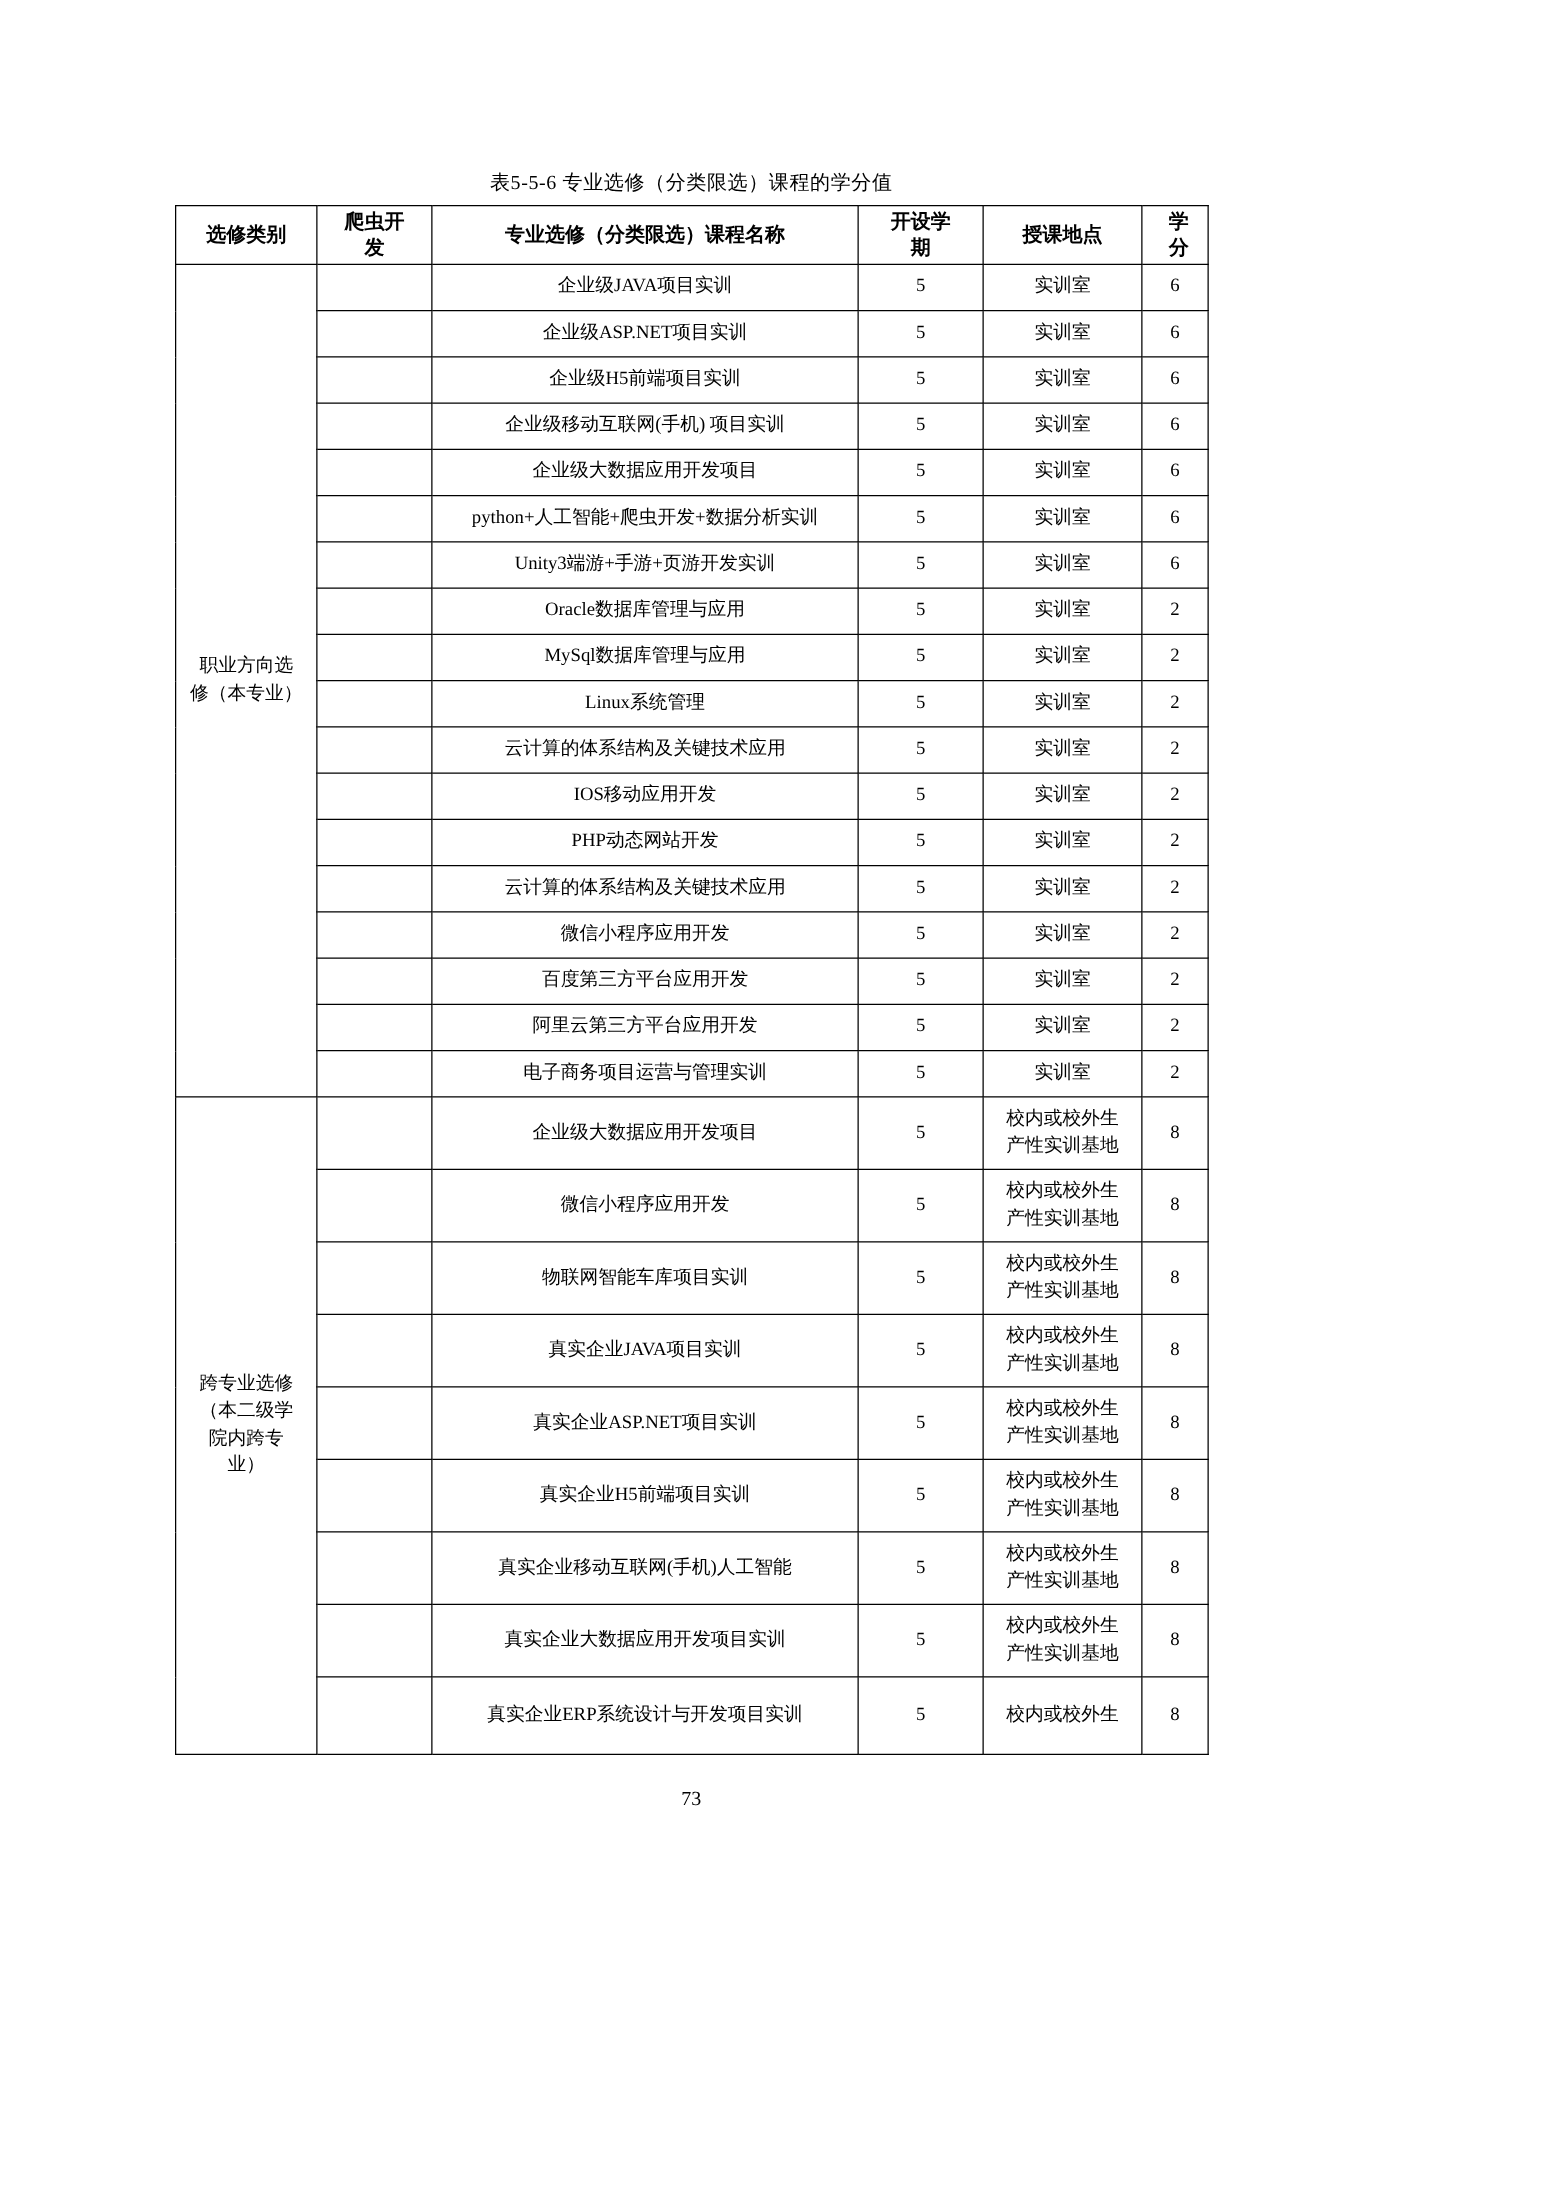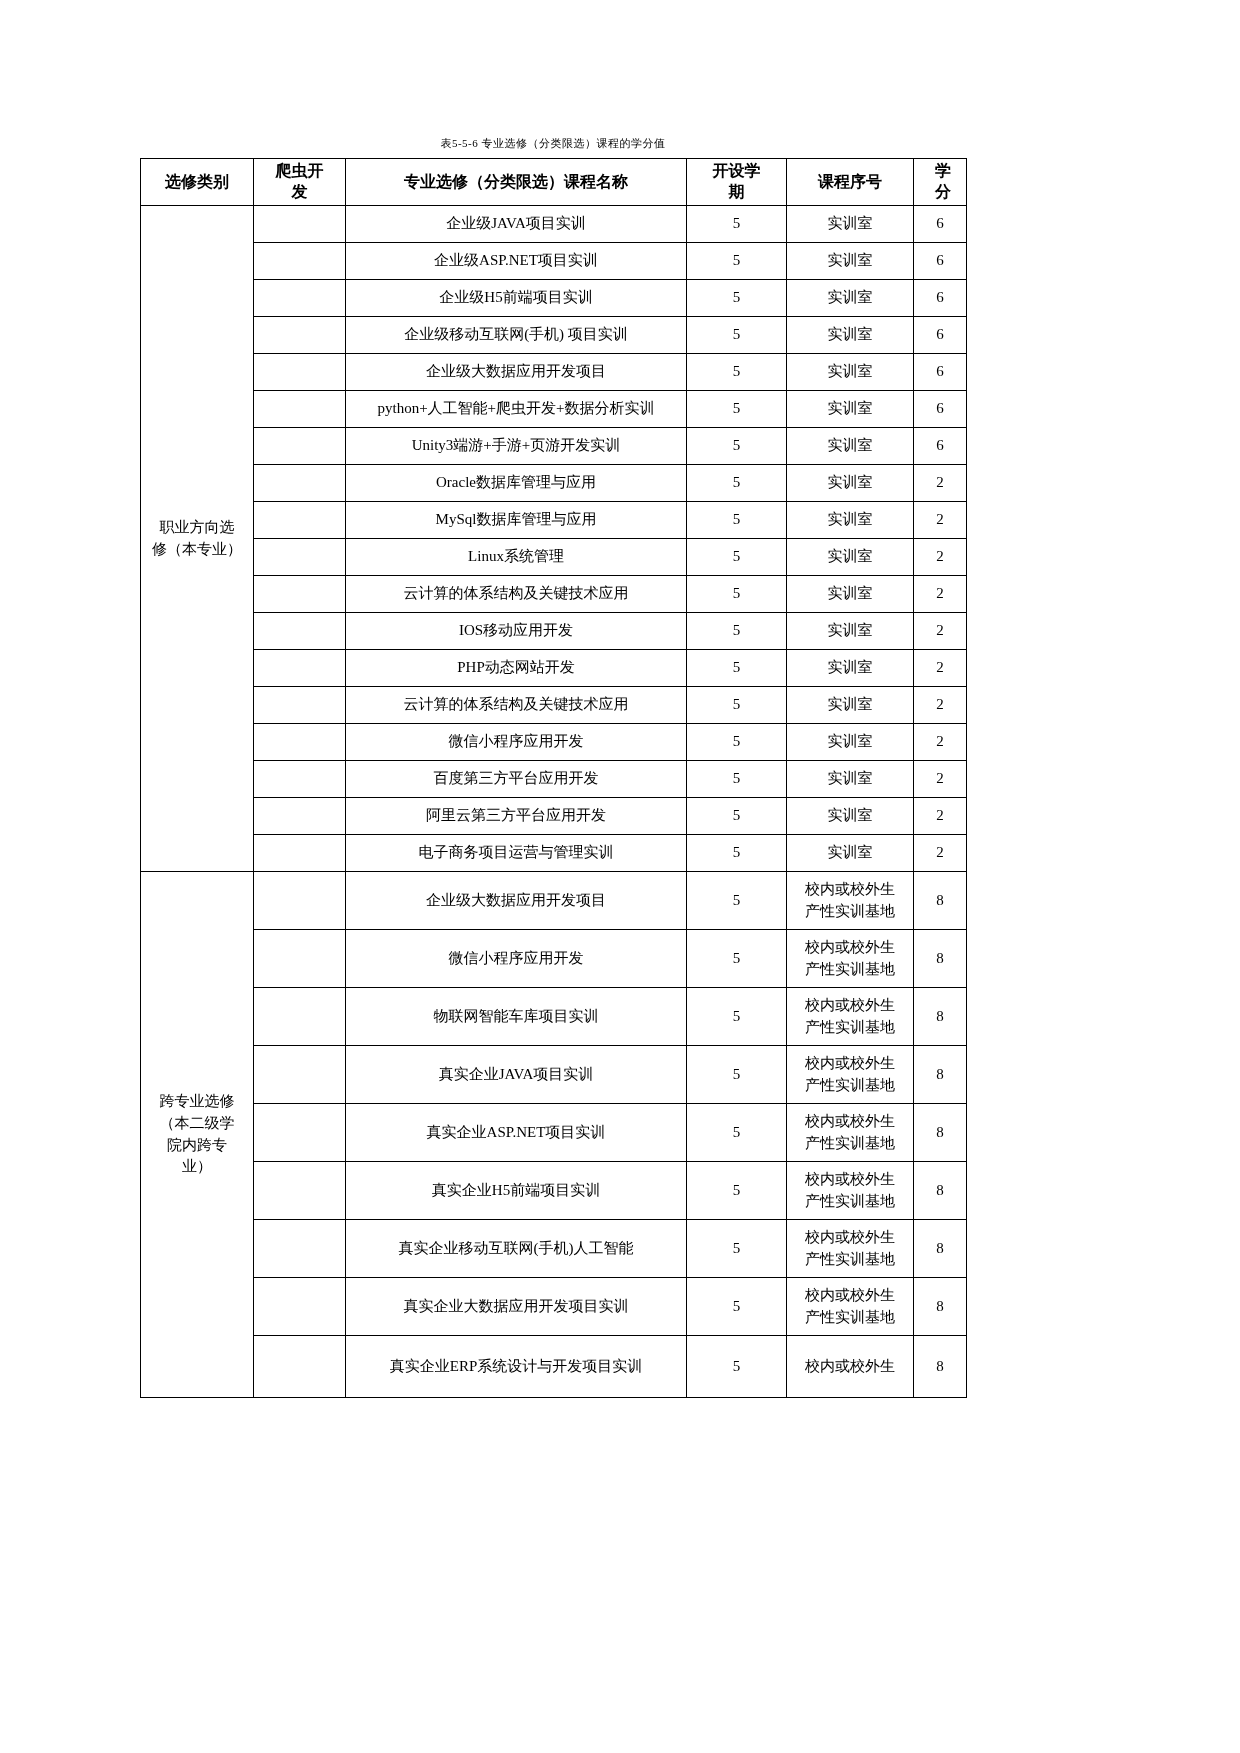--- a/index.html
+++ b/index.html
@@ -12,21 +12,21 @@
     background:#ffffff;
     overflow:hidden;
   }
   .content {
     width:826px;
     margin-left:140px;
     padding-top:136px;
   }
   .table-title {
     text-align:center;
-    font-size:11px;
+    font-size:16px;
     letter-spacing:0.5px;
     margin-bottom:7px;
   }
   table.course-table {
     width:826px;
     border-collapse:collapse;
     table-layout:fixed;
   }
   table.course-table th,
   table.course-table td {
@@ -79,21 +79,21 @@
         <col style="width:100px">
         <col style="width:127px">
         <col style="width:53px">
       </colgroup>
       <thead>
         <tr>
           <th>选修类别</th>
           <th>爬虫开发</th>
           <th>专业选修（分类限选）课程名称</th>
           <th>开设学期</th>
-          <th>课程序号</th>
+          <th>授课地点</th>
           <th>学分</th>
         </tr>
       </thead>
       <tbody>
           <tr class="row-std">
             <td rowspan="18" class="cat-cell">职业方向选
 修（本专业）</td>
             <td class="seq-cell"></td>
             <td class="course-cell">企业级JAVA项目实训</td>
             <td class="semester-cell">5</td>
@@ -290,15 +290,16 @@
           <tr class="row-last">
             <td class="seq-cell"></td>
             <td class="course-cell">真实企业ERP系统设计与开发项目实训</td>
             <td class="semester-cell">5</td>
             <td class="location-cell">校内或校外生</td>
             <td class="credits-cell">8</td>
           </tr>
         </tbody>
     </table>
 
+    <div class="page-number">73</div>
 
   </div>
 </div>
 
 </body></html>

